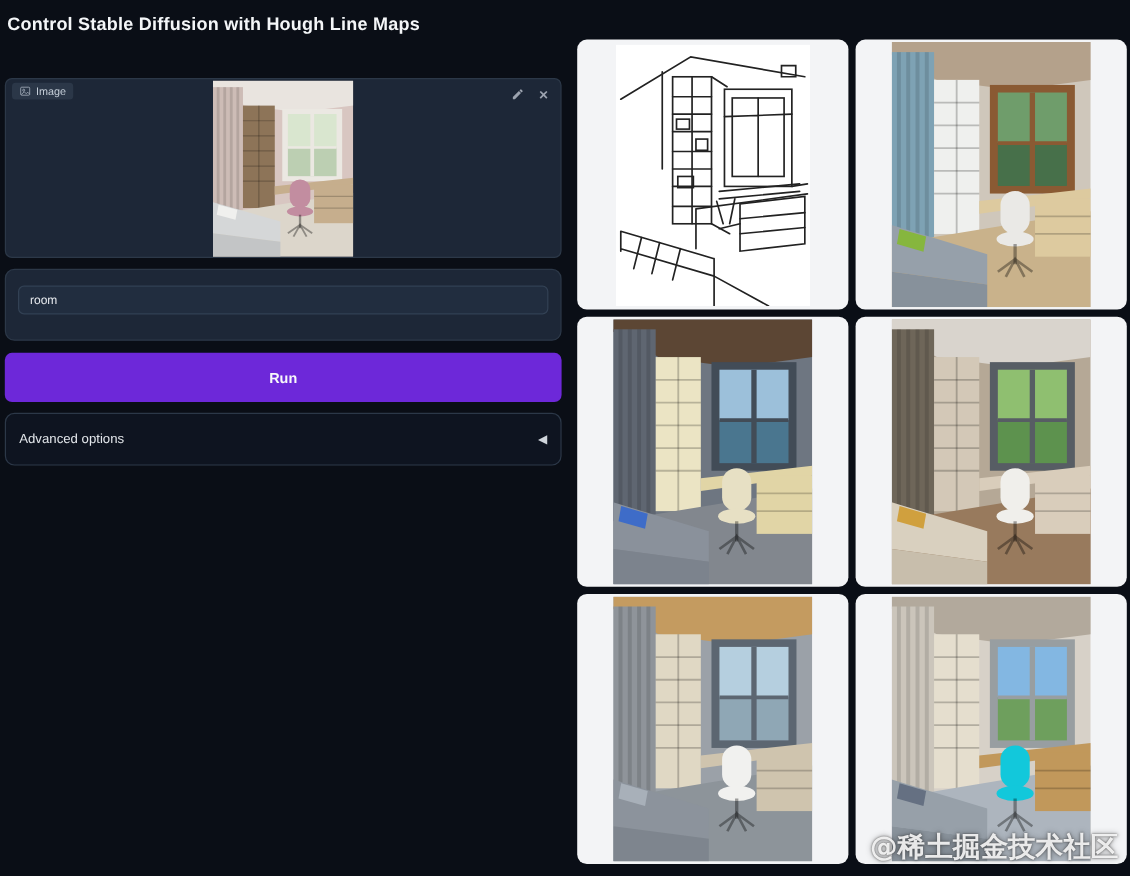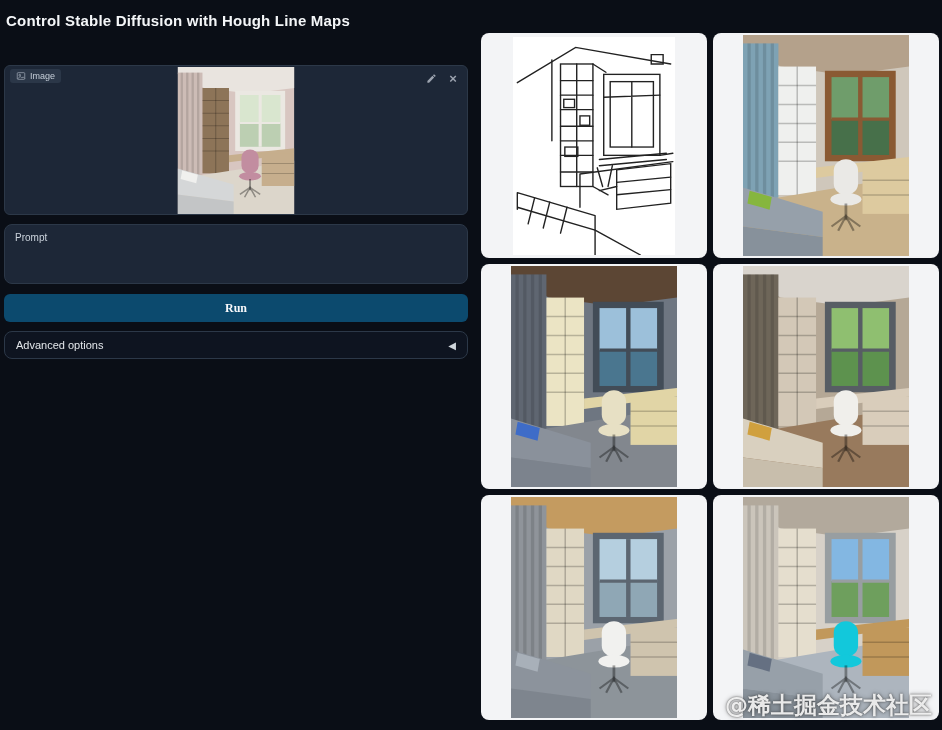--- a/index.html
+++ b/index.html
@@ -47,27 +47,27 @@
     padding:7px 10px 8px 10px;
   }
   .prompt-label { font-size:10px; color:#ccd4dd; display:block; }
   .prompt-input {
     margin-top:6px; width:100%; height:24px;
     background:#212d3f; border:1px solid #324154; border-radius:5px;
     color:#e7eaee; font-size:10px; padding:0 9px;
     font-family:"Liberation Sans", sans-serif; outline:none;
   }
   .run-btn {
-    margin-top:10px; width:100%; height:28px;
-    background:#0c4a6e; border:none; border-radius:6px;
+    margin-top:10px; width:100%; height:41px;
+    background:#6d28d9; border:none; border-radius:6px;
     color:#f7f8fa; font-size:12px; font-weight:700; cursor:pointer;
-    font-family:Liberation Serif, serif;
+    font-family:Liberation Sans, sans-serif;
   }
   .accordion {
-    margin-top:9px; height:28px;
+    margin-top:9px; height:44px;
     background:#0e1420; border:1px solid #2c3848; border-radius:8px;
     display:flex; align-items:center; justify-content:space-between;
     padding:0 11px; cursor:pointer;
   }
   .accordion-label { font-size:11px; color:#e2e6ea; }
   .accordion-arrow { font-size:10px; color:#cfd5db; }
 
   
   .gallery {
     position:absolute; left:481px; top:33px; width:458px; height:687px;
@@ -186,21 +186,21 @@
       <button class="icon-btn close" title="Clear">×</button>
     </div>
     <div class="preview-wrap" aria-label="uploaded bedroom photo with wooden bookshelf, window, desk and pink chair" style="--wall: #d8c6c1; --ceiling: #e9e4df; --curtain: #cdbcb6; --shelf: #8d7458; --frame: #ebe8e2; --view: #d9e6cf; --view2: #bccfb2; --desk: #c6ae8d; --chair: #c28da0; --bed: #d5d7d8; --bedDark: #c3c5c6; --pillow: #f0f0ee; --floor: #dcd6cb;">
       <svg class="photo" preserveAspectRatio="none" viewBox="0 0 150 210">
         <use href="#room"></use>
       </svg>
     </div>
   </div>
 
   <div class="prompt-panel">
-    <span class="prompt-label">Prompt</span>
+    <input class="prompt-input" type="text" value="room" style="">
   </div>
 
   <button class="run-btn">Run</button>
 
   <div class="accordion">
     <span class="accordion-label">Advanced options</span>
     <span class="accordion-arrow">◀</span>
   </div>
 
 </div>

